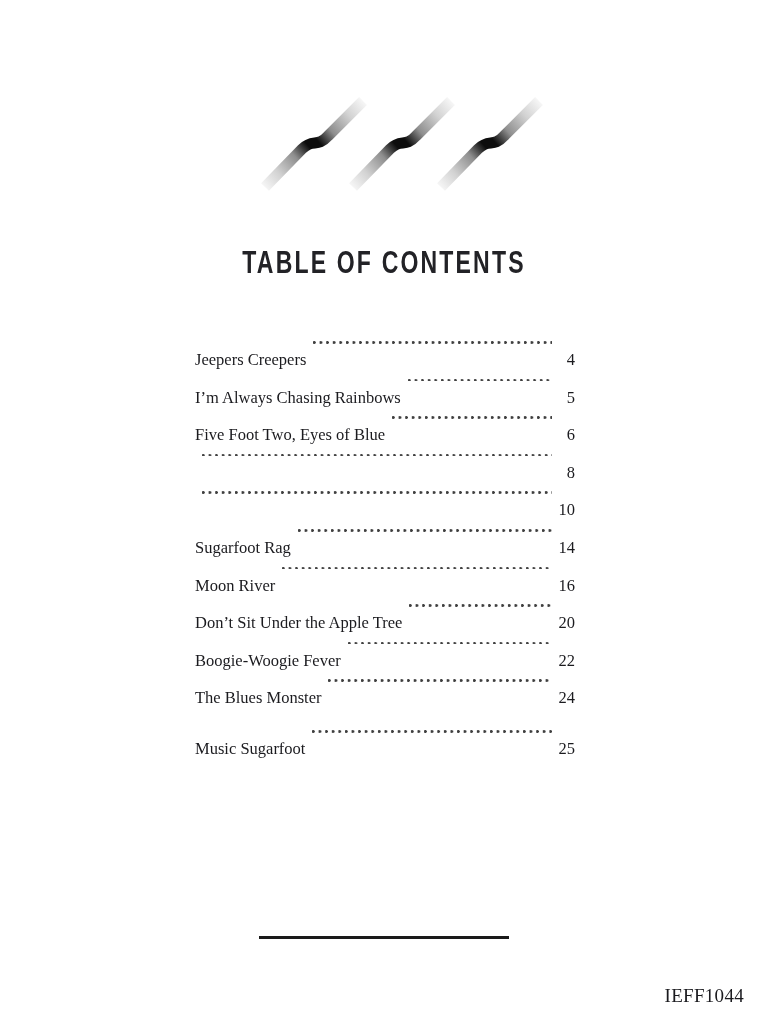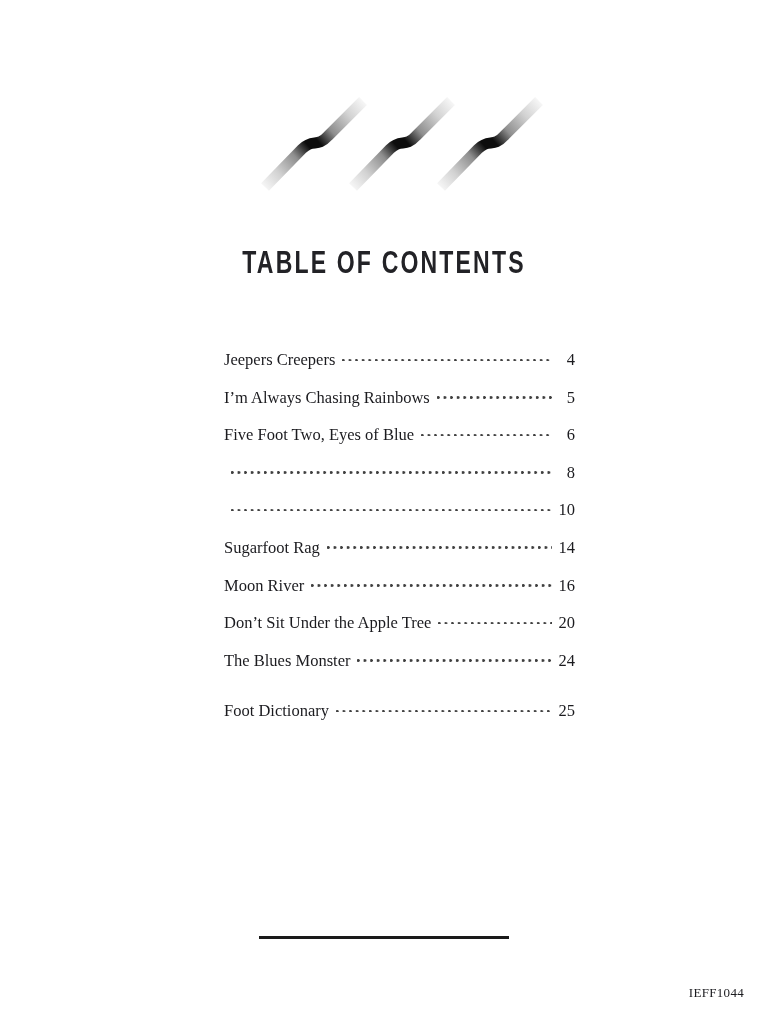--- a/index.html
+++ b/index.html
@@ -30,24 +30,23 @@
     transform: scaleX(0.72);
     white-space: nowrap;
   }
   .toc {
     position: absolute;
     left: 195px; top: 341px;
     width: 380px;
   }
   .toc-row {
     display: flex;
-    align-items: center;
+    align-items: flex-start;
     height: 37.6px;
     line-height: 37.6px;
-    margin-left: 29px;
   }
   .toc-row.appendix { margin-top: 13px; }
   .toc-title {
     font-size: 16.5px;
     white-space: nowrap;
     color: #1b1b1f;
   }
   .dots {
     flex: 1;
     min-width: 14px;
@@ -67,21 +66,21 @@
   }
   .rule {
     position: absolute;
     left: 259px; top: 936px;
     width: 250px; height: 3px;
     background: #1a1a1a;
   }
   .catalog {
     position: absolute;
     right: 24px; top: 985px;
-    font-size: 13px;
+    font-size: 19px;
     letter-spacing: 0.3px;
     color: #1b1b1f;
   }
 </style>
 </head>
 <body>
 
 <div>
 
   <svg class="logo" viewBox="0 0 288 96" aria-hidden="true">
@@ -138,26 +137,31 @@
       <span class="toc-title">Moon River</span>
       <span class="dots"></span>
       <span class="toc-page">16</span>
     </div>
     <div class="toc-row">
       <span class="toc-title">Don’t Sit Under the Apple Tree</span>
       <span class="dots"></span>
       <span class="toc-page">20</span>
     </div>
     <div class="toc-row">
+      <span class="toc-title">Boogie-Woogie Fever</span>
+      <span class="dots"></span>
+      <span class="toc-page">22</span>
+    </div>
+    <div class="toc-row">
       <span class="toc-title">The Blues Monster</span>
       <span class="dots"></span>
       <span class="toc-page">24</span>
     </div>
     <div class="toc-row appendix">
-      <span class="toc-title">Foot Dictionary</span>
+      <span class="toc-title">Music Sugarfoot</span>
       <span class="dots"></span>
       <span class="toc-page">25</span>
     </div>
   </div>
 
   <div class="rule"></div>
 
   <div class="catalog">IEFF1044</div>
 
 </div>

